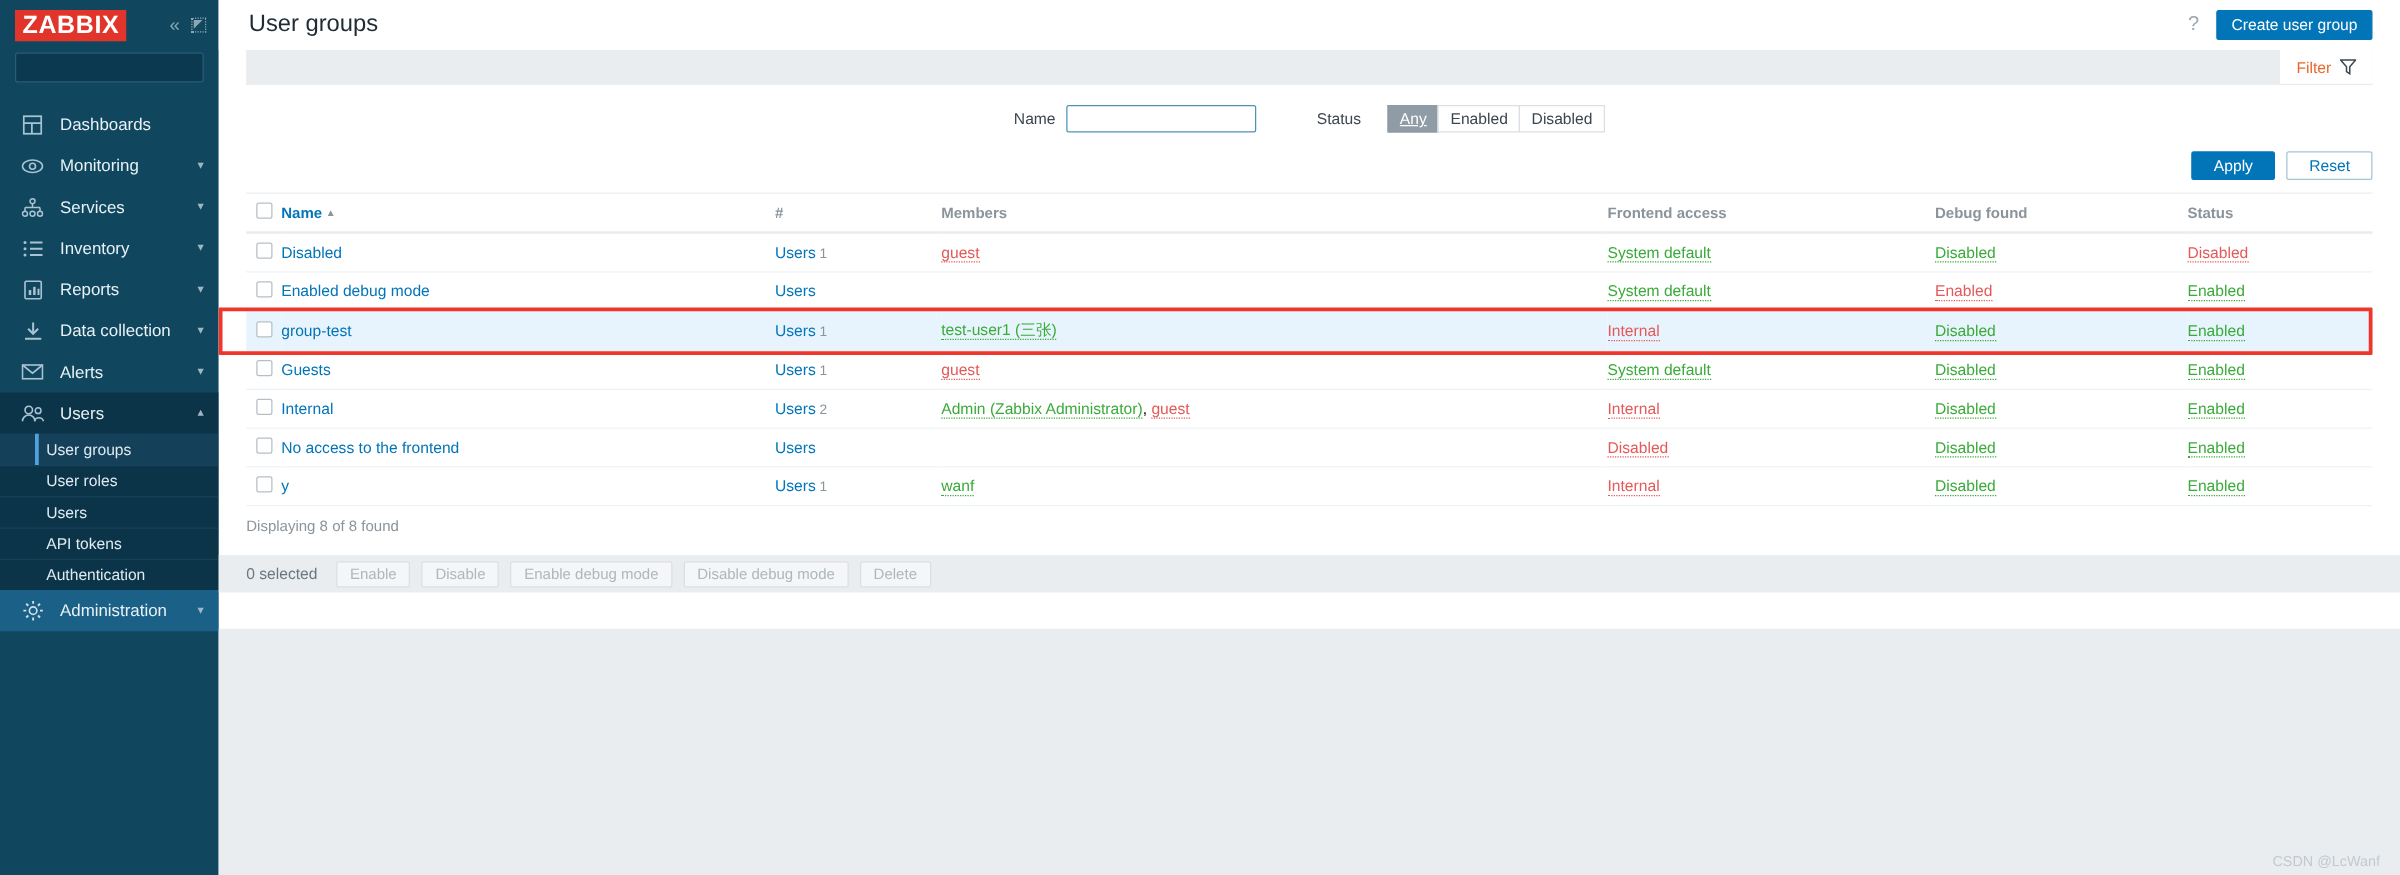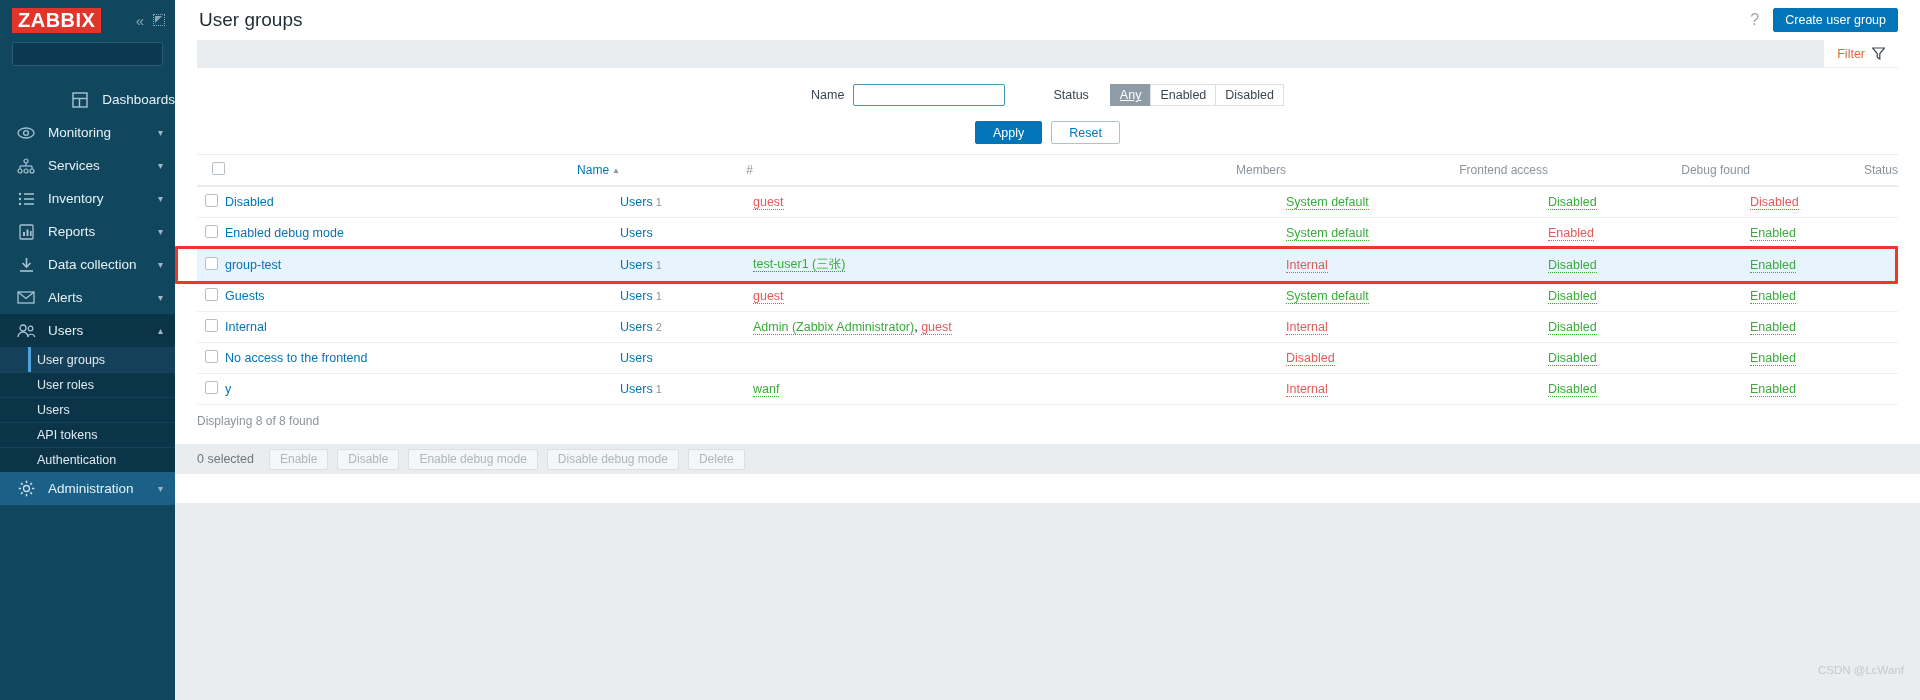--- a/index.html
+++ b/index.html
@@ -65,21 +65,20 @@
 
   .nav { margin-top: 7px; }
   .nav-item {
     height: 33px;
     display: flex; align-items: center;
     padding-left: 16px;
     cursor: pointer;
     position: relative;
     color: #e8f1f6;
     font-size: 13.5px;
-    justify-content: flex-end;
   }
   .nav-item .nav-ico {
     width: 20px; height: 20px;
     margin-right: 12px;
     display: flex; align-items: center; justify-content: center;
     flex: 0 0 20px;
   }
   .nav-item .nav-ico svg { display: block; }
   .nav-item .chev {
     margin-left: auto; margin-right: 12px;
@@ -167,37 +166,37 @@
     border: 1px solid #dbdfe3;
     background: #ffffff; color: #3b4650;
     font-size: 12.5px; padding: 0 9px;
     cursor: pointer; font-family: "Liberation Sans", sans-serif;
     margin-left: -1px;
   }
   .seg button:first-child { margin-left: 12px; text-decoration: underline; }
   .seg button.on { background: #8f9ba5; color: #ffffff; border-color: #8f9ba5; }
   .filter-row2 {
     margin-top: 15px;
-    display: flex; justify-content: center; gap: 9px;
+    display: flex; justify-content: flex-end; gap: 9px;
   }
   .btn-apply {
     background: #0275b8; color: #fff; border: 1px solid #0275b8;
     border-radius: 2px; height: 23px; padding: 0 17px;
     font-size: 12.5px; cursor: pointer; font-family: "Liberation Sans", sans-serif;
   }
   .btn-reset {
     background: #ffffff; color: #0275b8; border: 1px solid #a5c4d6;
     border-radius: 2px; height: 23px; padding: 0 17px;
     font-size: 12.5px; cursor: pointer; font-family: "Liberation Sans", sans-serif;
   }
 
   
   table.ug { width: 100%; border-collapse: collapse; table-layout: fixed; }
   table.ug th {
-    text-align: right; font-weight: normal;
+    text-align: left; font-weight: bold;
     font-size: 12px; color: #8b949b;
     padding: 7px 0 7px 0;
     border-bottom: 2px solid #e9edf0;
     white-space: nowrap;
   }
   table.ug td {
     font-size: 12.5px;
     padding: 7px 0 7px 0;
     border-bottom: 1px solid #eef1f3;
     vertical-align: middle;
@@ -247,21 +246,21 @@
   .sel-count { font-size: 12.5px; color: #6b7880; margin-right: 6px; }
   .btn-dis {
     background: #f4f6f7; color: #aeb7bd;
     border: 1px solid #dbdfe3; border-radius: 2px;
     height: 21px; padding: 0 10px;
     font-size: 12px; font-family: "Liberation Sans", sans-serif;
     cursor: default;
   }
 
   .watermark {
-    position: absolute; right: 16px; bottom: 24px;
+    position: absolute; right: 16px; bottom: 4px;
     font-size: 11.5px; color: #c3c9cd;
     user-select: none;
   }
   .page-bottom { position: absolute; left:0; right:0; top: 503px; bottom: 0; background: #e9edf0; }
 </style>
 </head>
 <body>
 
 <div class="app">
 

